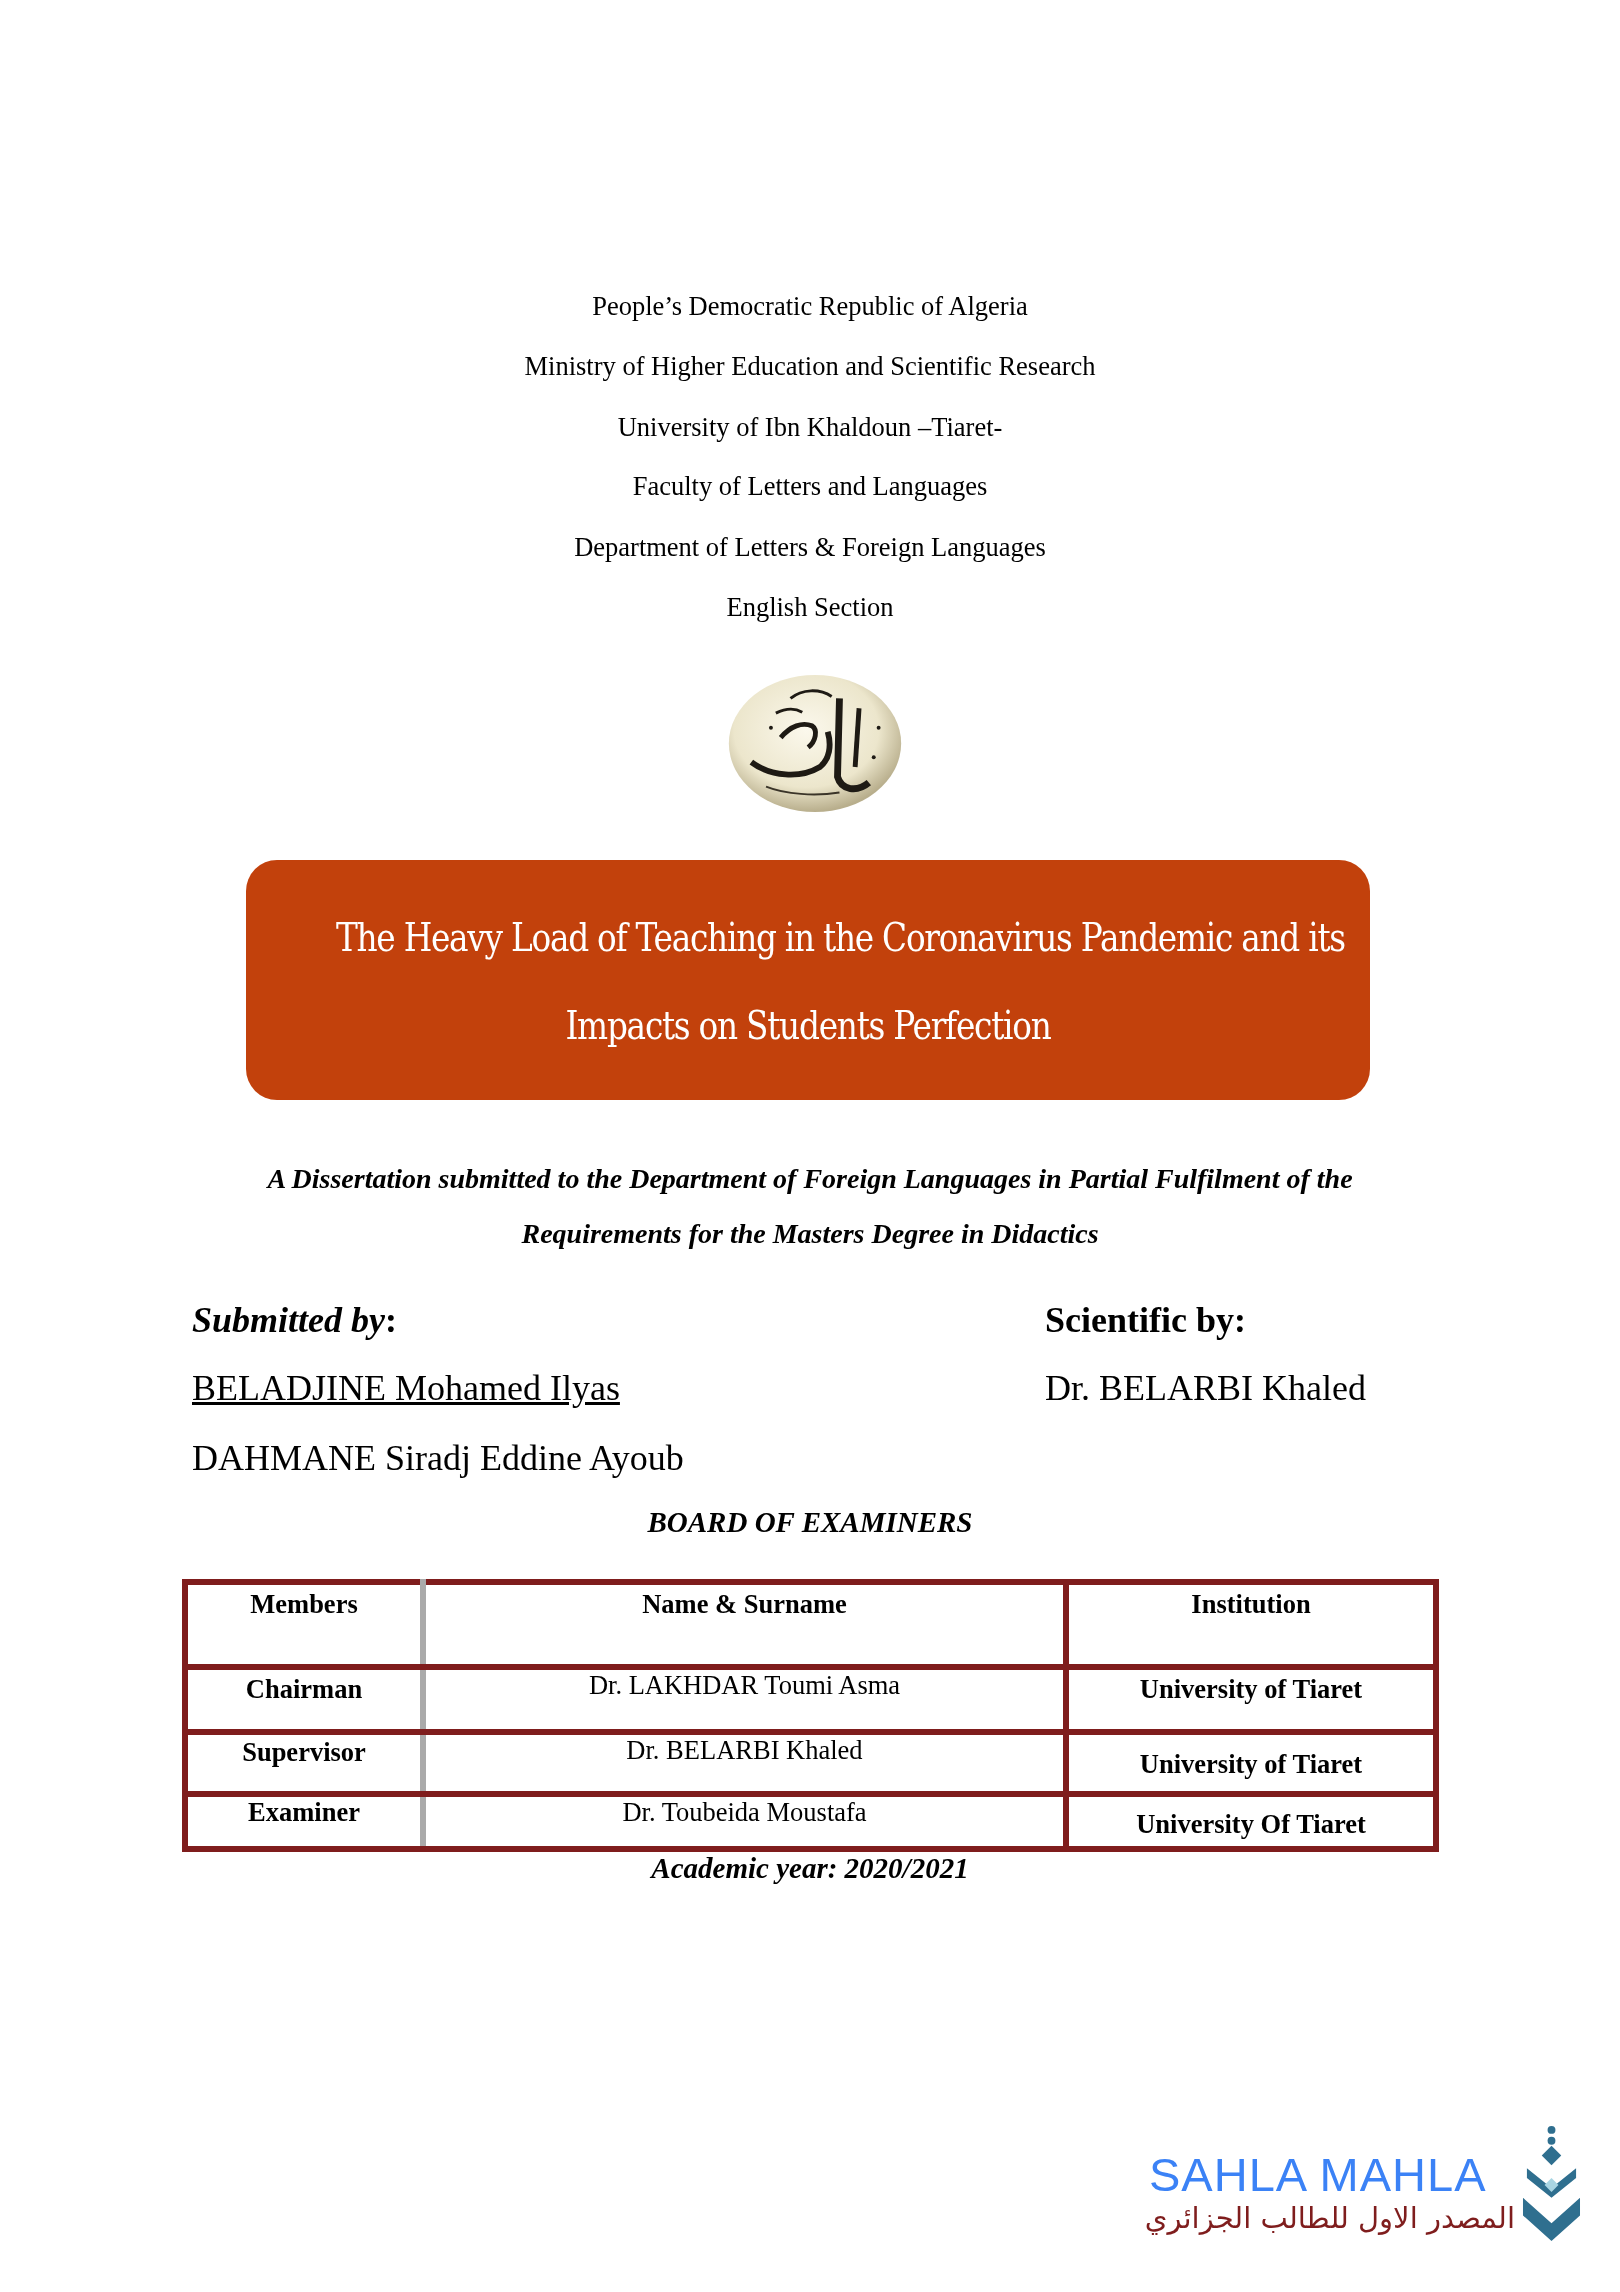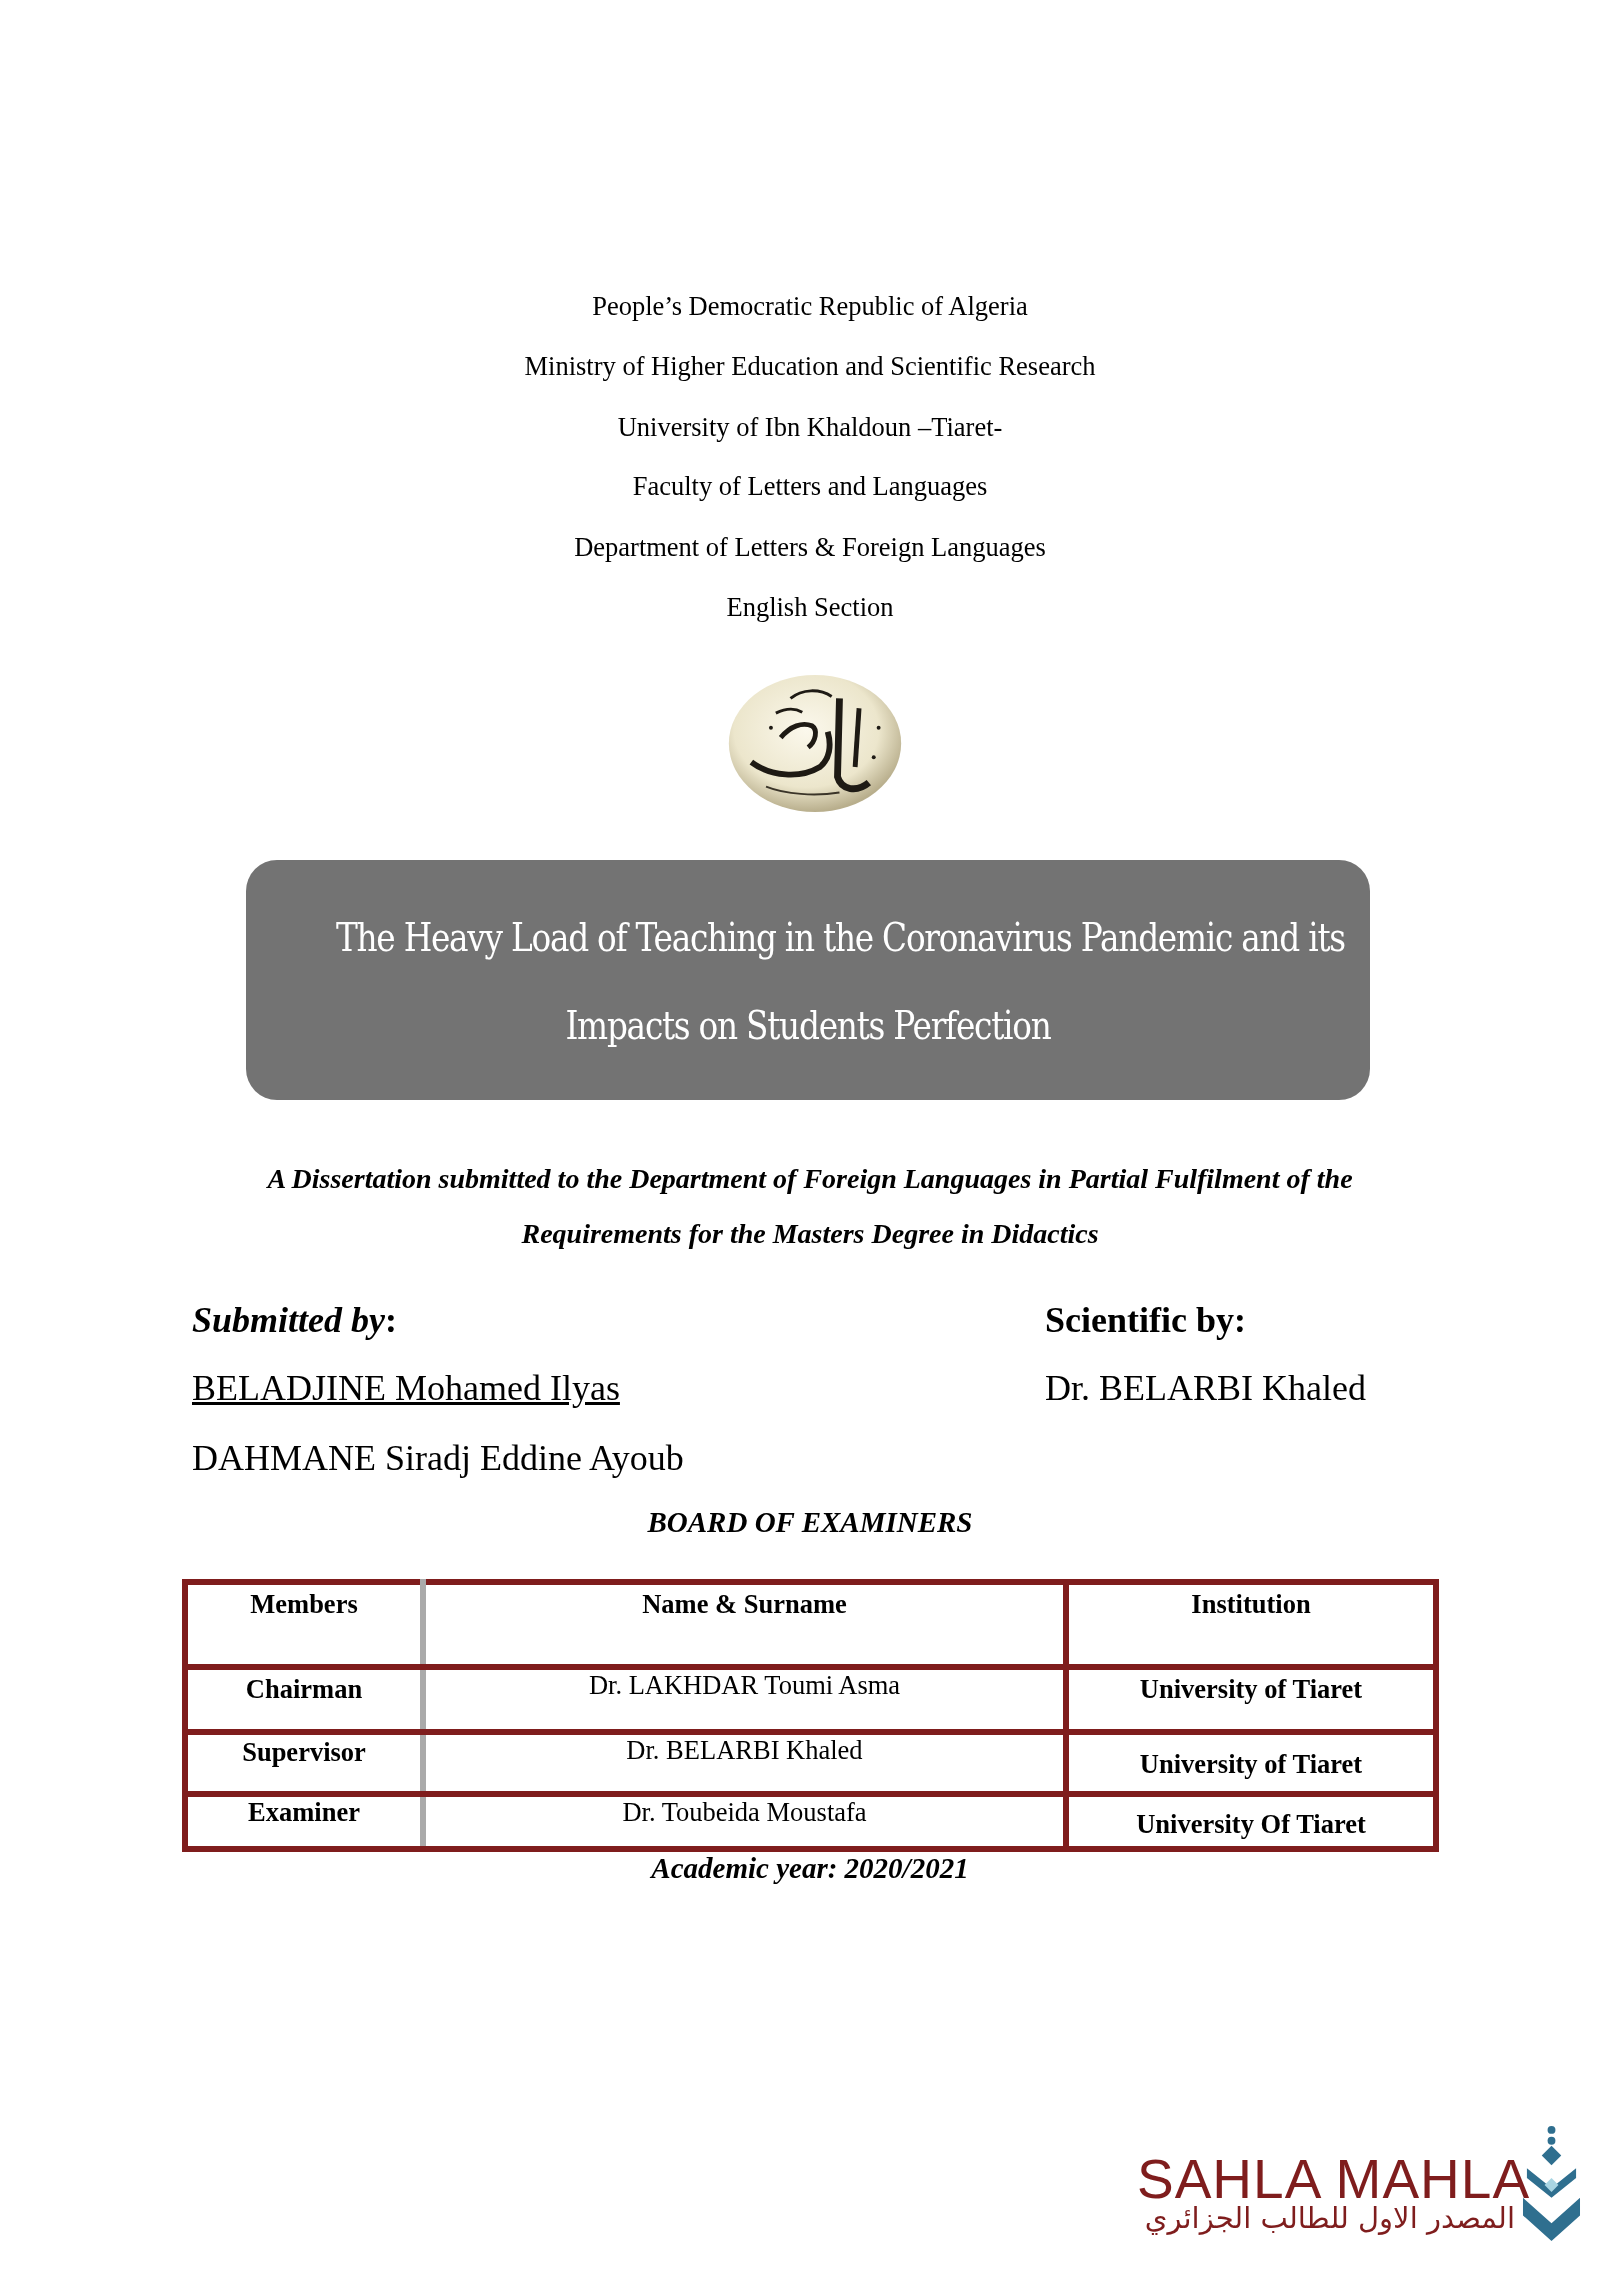--- a/index.html
+++ b/index.html
@@ -3,40 +3,40 @@
 <meta charset="utf-8">
 <style>
   html, body { margin: 0; padding: 0; background: #ffffff; }
   body { width: 1620px; height: 2293px; position: relative; overflow: hidden;
          font-family: "Liberation Serif", "DejaVu Serif", serif; color: #000; }
   .abs { position: absolute; }
   .center-line { position: absolute; left: 0; width: 1620px; text-align: center;
                  font-size: 26.5px; line-height: 31px; }
   .logo { position: absolute; left: 722px; top: 669px; width: 186px; height: 147px; }
   .title-box { position: absolute; left: 246px; top: 860px; width: 1124px; height: 240px;
-               background: #737373; border-radius: 31px; }
+               background: #c2410c; border-radius: 31px; }
   .title-line { position: absolute; left: 0; width: 100%; text-align: center; color: #fff;
                 font-family: "DejaVu Serif", serif; font-size: 39px; letter-spacing: -1.5px;
                 transform: scaleX(0.84); transform-origin: center; white-space: nowrap; }
   .bi { font-weight: bold; font-style: italic; }
   .diss { position: absolute; left: 0; width: 1620px; text-align: center; font-size: 28px;
           font-weight: bold; font-style: italic; white-space: nowrap; }
   .side { position: absolute; font-size: 36px; white-space: nowrap; }
   table.board { position: absolute; left: 182px; top: 1579px; width: 1257px;
                 border-collapse: collapse; font-size: 26.5px; }
   table.board td, table.board th { border: 6px solid #7f1d1d; padding: 0; vertical-align: top;
                 text-align: center; }
   table.board th { font-weight: bold; height: 75px; padding-top: 3.9px; }
   table.board td.role { font-weight: bold; }
   table.board td.inst { font-weight: bold; margin-left: 8px; }
   .col1 { width: 232px; }
   .col2 { width: 637px; }
   .sahla { position: absolute; left: 1137px; top: 2147px; width: 441px; height: 93px; }
-  .sahla-text { position: absolute; left: 0; top: 0; font-family: "Liberation Sans", sans-serif;
-                font-size: 55px; color: #7f1d1d; letter-spacing: 1px; }
+  .sahla-text { position: absolute; left: 12px; top: 0; font-family: "Liberation Sans", sans-serif;
+                font-size: 47px; color: #3b82f6; letter-spacing: 1px; }
   .sahla-arabic { position: absolute; left: 7.8px; top: 54px; font-family: "DejaVu Sans", sans-serif;
                   font-size: 29px; color: #7f1d1d; direction: rtl; white-space: nowrap; }
 </style>
 </head>
 <body>
 
 <div>
   <div class="center-line" style="top:291px">People’s Democratic Republic of Algeria</div>
   <div class="center-line" style="top:351px">Ministry of Higher Education and Scientific Research</div>
   <div class="center-line" style="top:412px">University of Ibn Khaldoun –Tiaret-</div>

